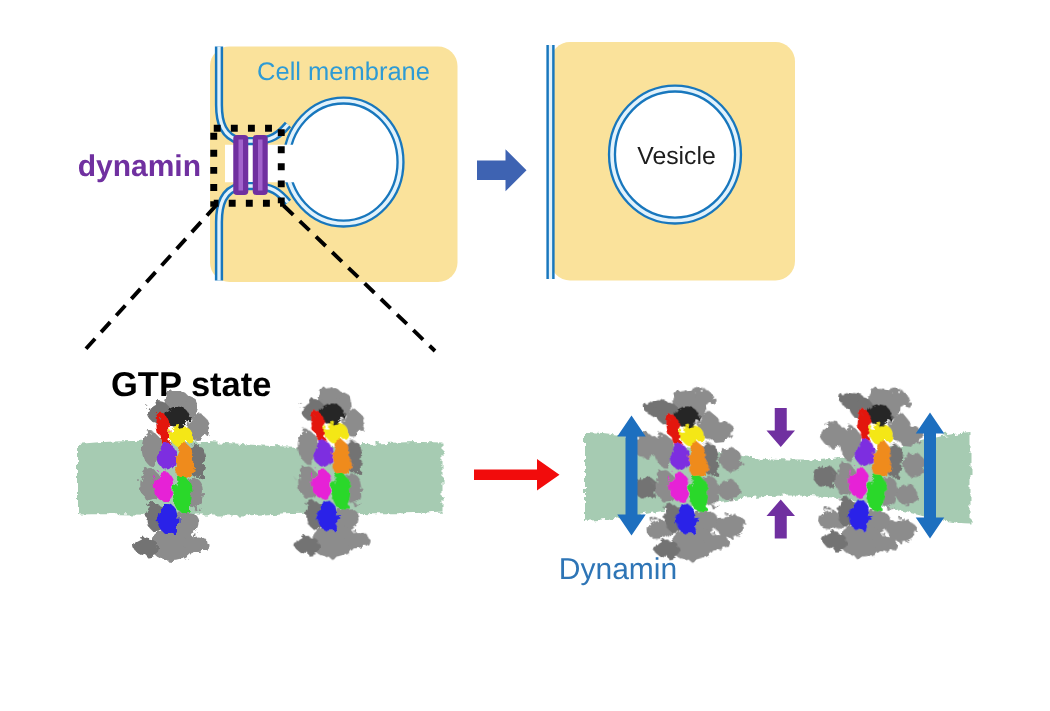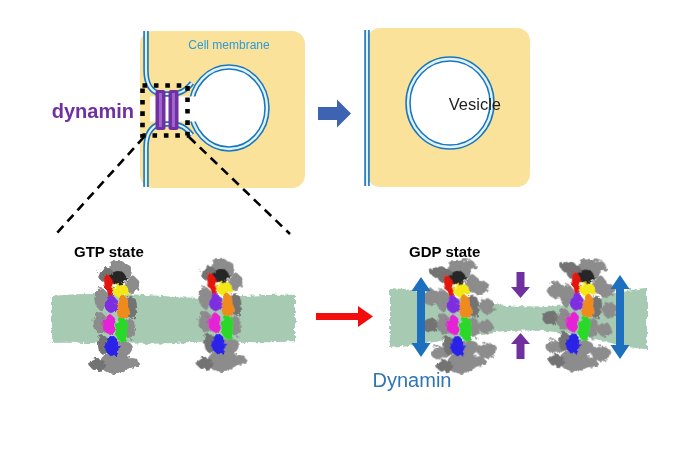--- a/index.html
+++ b/index.html
@@ -3,26 +3,26 @@
 <meta charset="utf-8">
 <style>
   html,body{margin:0;padding:0;background:#ffffff;}
   #stage{
     position:relative;width:700px;height:474px;background:#ffffff;overflow:hidden;
     font-family:"Liberation Sans", sans-serif;
   }
   #stage svg{position:absolute;left:0;top:0;}
   .lbl{position:absolute;white-space:nowrap;}
   .lbl-cellmem{left:163px;top:38px;width:132px;text-align:center;
-    font-size:12px;color:var(--label-blue);}
+    font-size:17px;color:var(--label-blue);}
   .lbl-dynamin{left:34px;top:100px;width:100px;text-align:right;
     font-size:20px;font-weight:bold;color:var(--purple);}
-  .lbl-vesicle{left:401px;top:95px;width:100px;text-align:right;
+  .lbl-vesicle{left:401px;top:95px;width:100px;text-align:center;
     font-size:16.5px;color:#1d1d1d;}
-  .lbl-state{font-size:15px;font-weight:bold;color:#000000;}
+  .lbl-state{font-size:23px;font-weight:bold;color:#000000;}
   .lbl-gtp{left:74px;top:243px;}
   .lbl-gdp{left:409px;top:243px;}
   .lbl-two{position:absolute;text-align:center;font-size:20px;line-height:22.5px;}
   .lbl-loosen{left:349px;top:369px;width:126px;color:var(--loosening-blue);}
   .lbl-constrict{left:462px;top:369px;width:140px;color:var(--purple);}
   .lbl-two span{display:block;}
   .italic{font-style:italic;}
 </style>
 </head>
 <body>
@@ -161,19 +161,18 @@
 
       <polygon points="516.5,272 524.5,272 524.5,287 530,287 520.5,298 511,287 516.5,287" fill="var(--purple)"></polygon>
       <polygon points="516.5,359 524.5,359 524.5,344 530,344 520.5,333 511,344 516.5,344" fill="var(--purple)"></polygon>
     </g>
   </svg>
 
   <div class="lbl lbl-cellmem">Cell membrane</div>
   <div class="lbl lbl-dynamin">dynamin</div>
   <div class="lbl lbl-vesicle">Vesicle</div>
   <div class="lbl lbl-state lbl-gtp">GTP state</div>
-  <div class="lbl lbl-state lbl-gdp">GDP state</div>
 
   <div class="lbl-two lbl-loosen">
     <span>Dynamin</span>
   </div>
 
 </div>
 
 </body></html>

